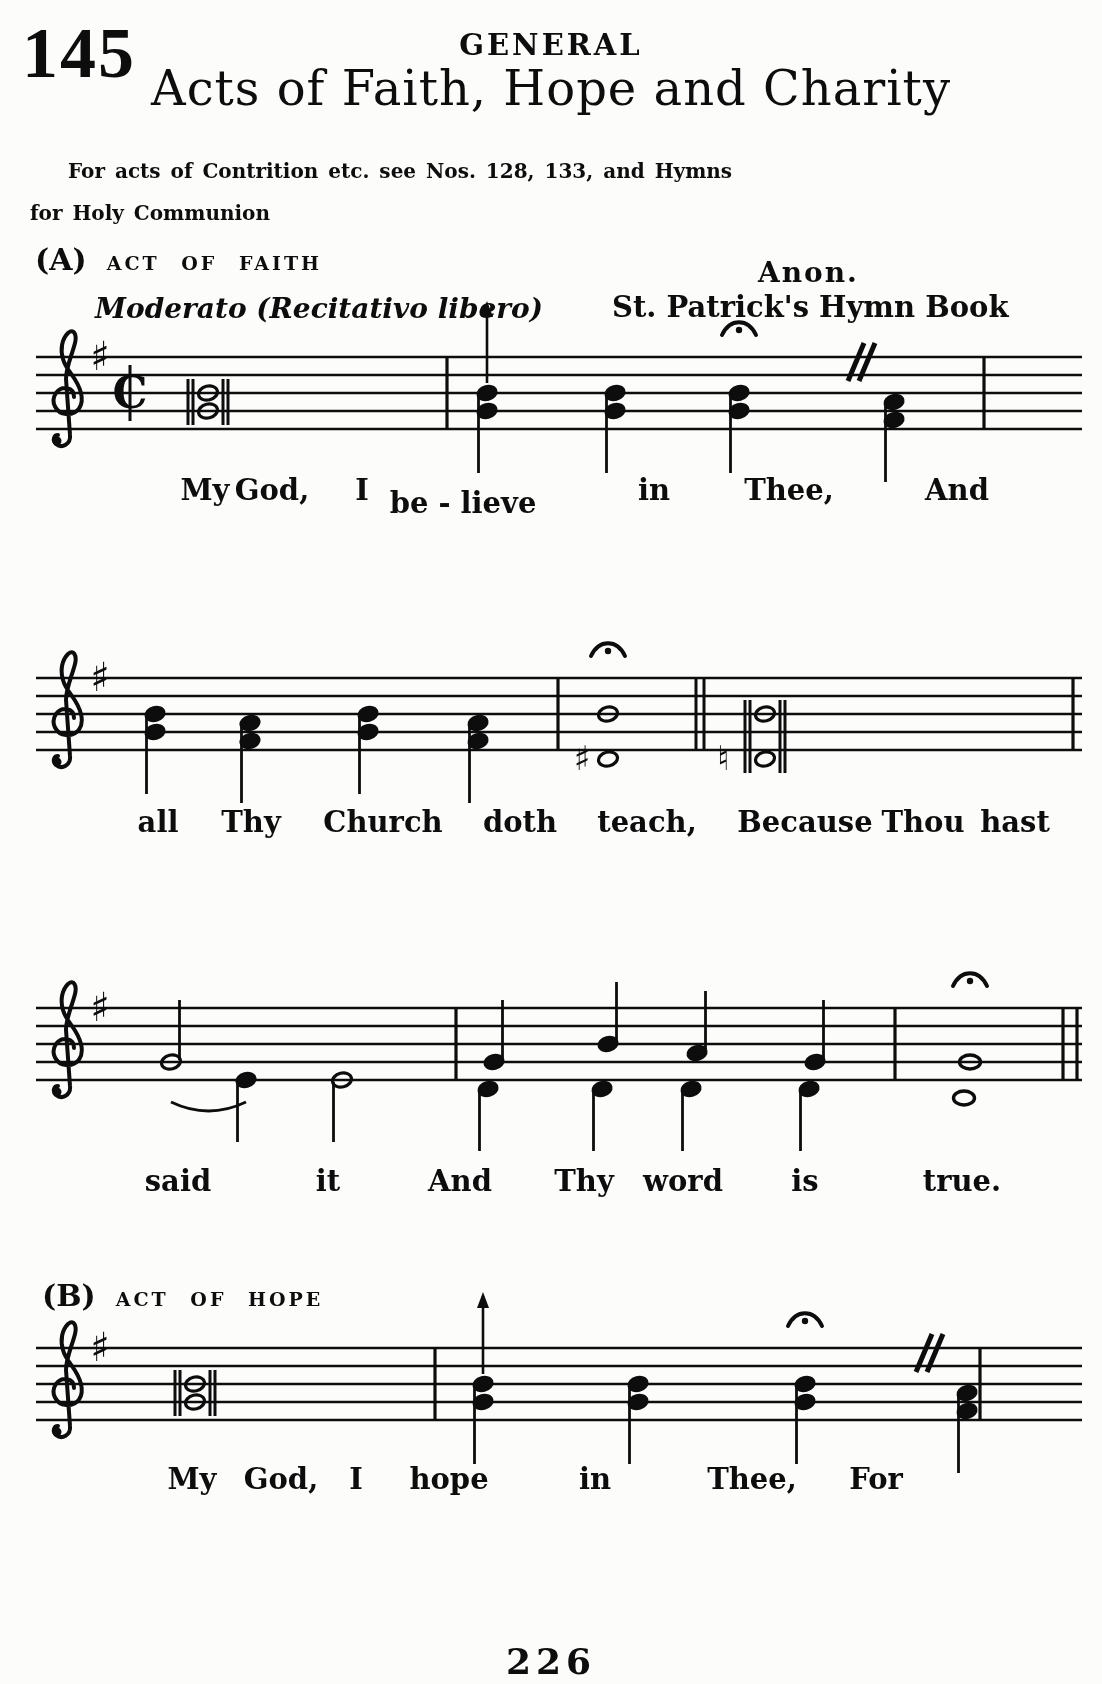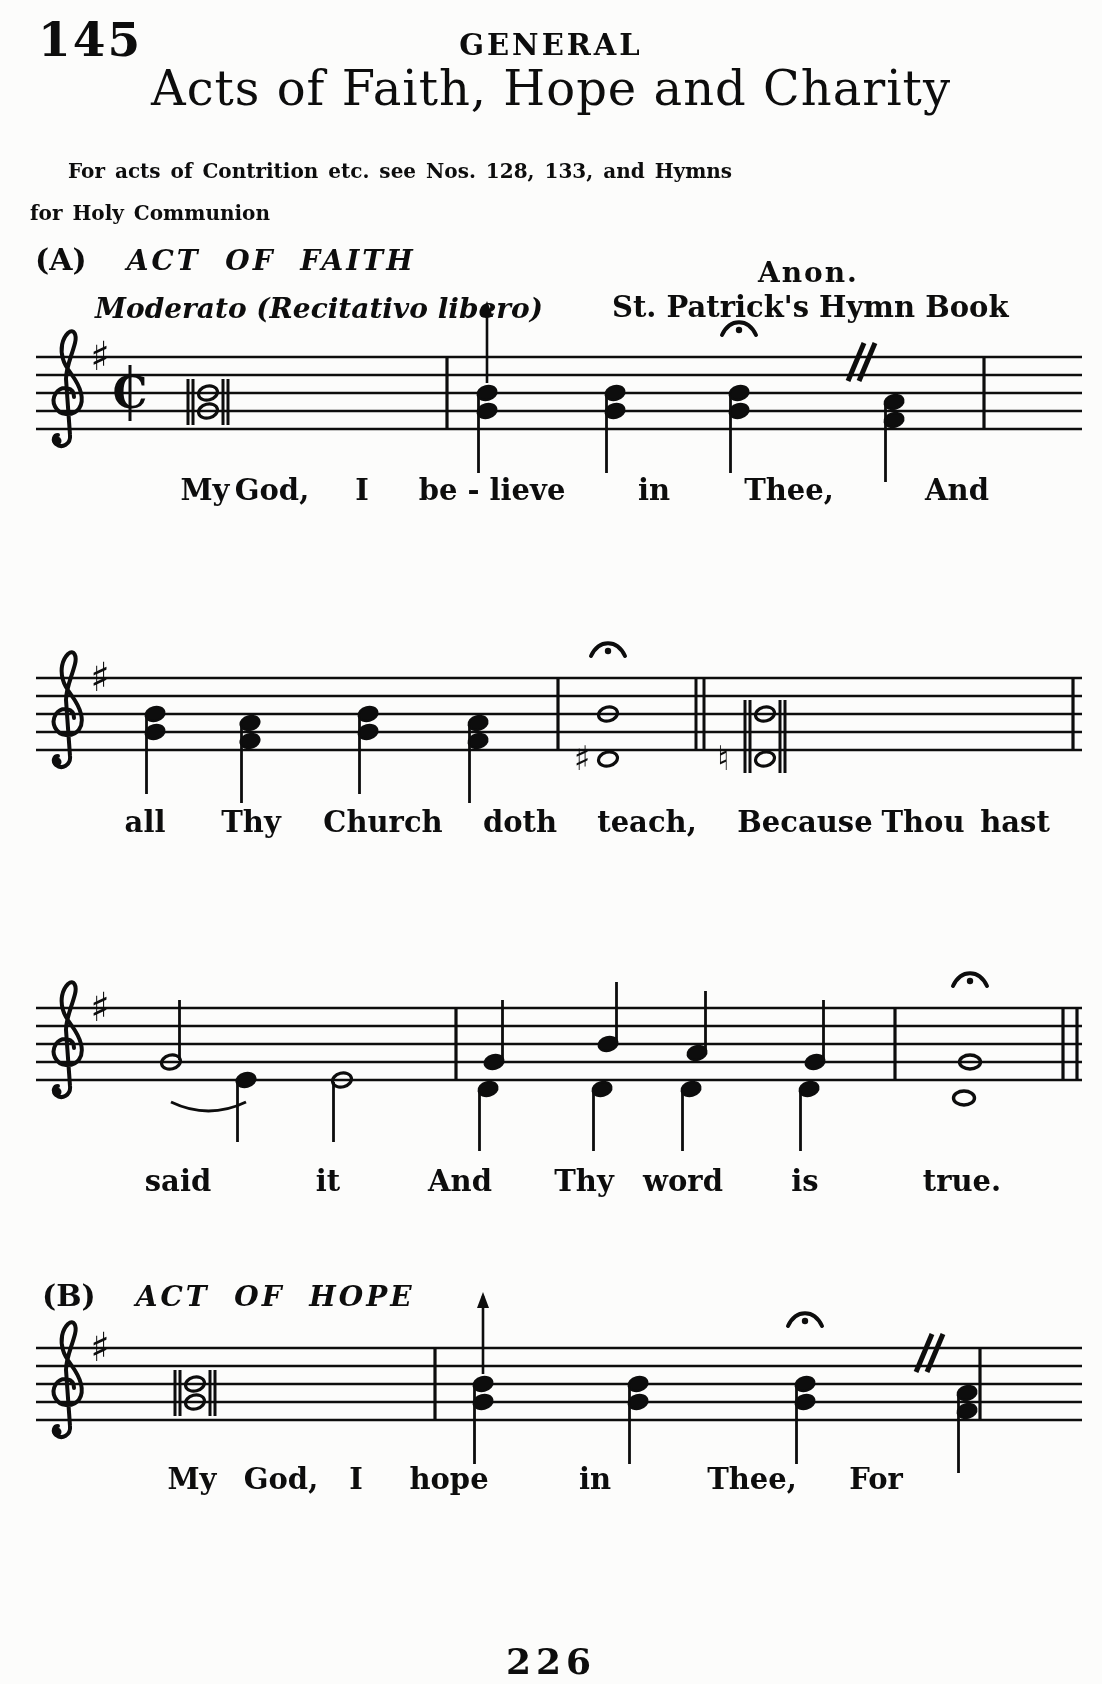--- a/index.html
+++ b/index.html
@@ -2,28 +2,28 @@
 <html><head>
 <meta charset="utf-8">
 <style>
   html,body{margin:0;padding:0;background:#e8e8e4;}
   .page{
     position:relative; width:1102px; height:1684px; margin:0 auto;
     background:var(--paper,#fcfcfb); color:var(--ink,#0d0d0d);
     font-family:"DejaVu Serif", serif; overflow:hidden;
   }
   .abs{position:absolute;}
-  .hnum{left:38px; top:12px; font-size:47px; font-weight:700; letter-spacing:2px;}
+  .hnum{left:22px; top:12px; font-size:72px; font-weight:700; letter-spacing:2px;font-family:Liberation Serif, serif;}
   .general{left:0; right:0; top:28px; text-align:center; font-size:29px; font-weight:700; letter-spacing:3px;}
   .title{left:0; right:0; top:52px; text-align:center; font-size:48px; font-weight:400; letter-spacing:1px; margin:8px;}
   .refnote{left:30px; top:150px; width:1000px; font-size:20px; font-weight:700; line-height:42px; word-spacing:3px;}
   .refnote .indent{text-indent:38px;}
   .secrow{font-weight:700;}
   .seclabel{font-size:30px;}
-  .secheading{font-size:28px; font-style:italic; letter-spacing:3px; word-spacing:12px; margin-left:40px;}
+  .secheading{font-size:19px; letter-spacing:3px; word-spacing:12px; margin-left:20px;}
   .row-a{left:35px; top:242px;}
   .anon{left:758px; top:256px; font-size:28px; font-weight:700; letter-spacing:2px;}
   .tempo{left:95px; top:292px; font-size:28px; font-weight:700; font-style:italic;}
   .source{left:612px; top:290px; font-size:29px; font-weight:700;}
   .row-b{left:42px; top:1278px;}
   .pagenum{left:0; right:0; top:1640px; text-align:center; font-size:36px; font-weight:700; letter-spacing:5px;}
   .staff-svg{position:absolute; left:36px; overflow:visible;}
   .lyrics{position:absolute; left:0; width:1102px; height:40px;}
   .lyrics span{
     position:absolute; transform:translateX(-50%); white-space:nowrap;
@@ -114,21 +114,21 @@
             <ellipse cx="858" cy="63" rx="9.6" ry="6.9" stroke="#0d0d0d" stroke-width="2.2" fill="#0d0d0d" transform="rotate(-14 858 63)"></ellipse>
             <line x1="849.5" y1="47" x2="849.5" y2="125" stroke="#0d0d0d" stroke-width="2.8" stroke-linecap="butt"></line>
           </g>
           <line x1="948" y1="0" x2="948" y2="72" stroke="#0d0d0d" stroke-width="3.2" stroke-linecap="butt"></line>
         </g>
       </svg>
       <div class="lyrics" style="top: 473px;">
         <span style="left: 205px;">My</span>
         <span style="left: 272px;">God,</span>
         <span style="left: 362px;">I</span>
-        <span style="left: 492px;">be - lieve</span>
+        <span style="left: 463px; margin-top: 13px;">be - lieve</span>
         <span style="left: 654px;">in</span>
         <span style="left: 789px;">Thee,</span>
         <span style="left: 957px;">And</span>
       </div>
       <svg width="1046" height="215" viewBox="0 -70 1046 215" class="staff-svg" style="top: 608px;">
         <g>
           <line x1="0" y1="0" x2="1046" y2="0" stroke="#0d0d0d" stroke-width="2.6" stroke-linecap="butt"></line>
           <line x1="0" y1="18" x2="1046" y2="18" stroke="#0d0d0d" stroke-width="2.6" stroke-linecap="butt"></line>
           <line x1="0" y1="36" x2="1046" y2="36" stroke="#0d0d0d" stroke-width="2.6" stroke-linecap="butt"></line>
           <line x1="0" y1="54" x2="1046" y2="54" stroke="#0d0d0d" stroke-width="2.6" stroke-linecap="butt"></line>
@@ -178,21 +178,21 @@
             <ellipse cx="729" cy="81" rx="9.6" ry="6.9" stroke="#0d0d0d" stroke-width="3.2" fill="none" transform="rotate(-14 729 81)"></ellipse>
             <line x1="714" y1="22" x2="714" y2="95" stroke="#0d0d0d" stroke-width="3" stroke-linecap="butt"></line>
             <line x1="744" y1="22" x2="744" y2="95" stroke="#0d0d0d" stroke-width="3" stroke-linecap="butt"></line>
             <line x1="709" y1="22" x2="709" y2="95" stroke="#0d0d0d" stroke-width="3" stroke-linecap="butt"></line>
             <line x1="749" y1="22" x2="749" y2="95" stroke="#0d0d0d" stroke-width="3" stroke-linecap="butt"></line>
           </g>
           <line x1="1037" y1="0" x2="1037" y2="72" stroke="#0d0d0d" stroke-width="3.2" stroke-linecap="butt"></line>
         </g>
       </svg>
       <div class="lyrics" style="top: 805px;">
-        <span style="left: 145px;">all</span>
+        <span style="left: 158px;">all</span>
         <span style="left: 251px;">Thy</span>
         <span style="left: 383px;">Church</span>
         <span style="left: 520px;">doth</span>
         <span style="left: 647px;">teach,</span>
         <span style="left: 805px;">Because</span>
         <span style="left: 923px;">Thou</span>
         <span style="left: 1015px;">hast</span>
       </div>
       <svg width="1046" height="215" viewBox="0 -70 1046 215" class="staff-svg" style="top: 938px;">
         <g>

